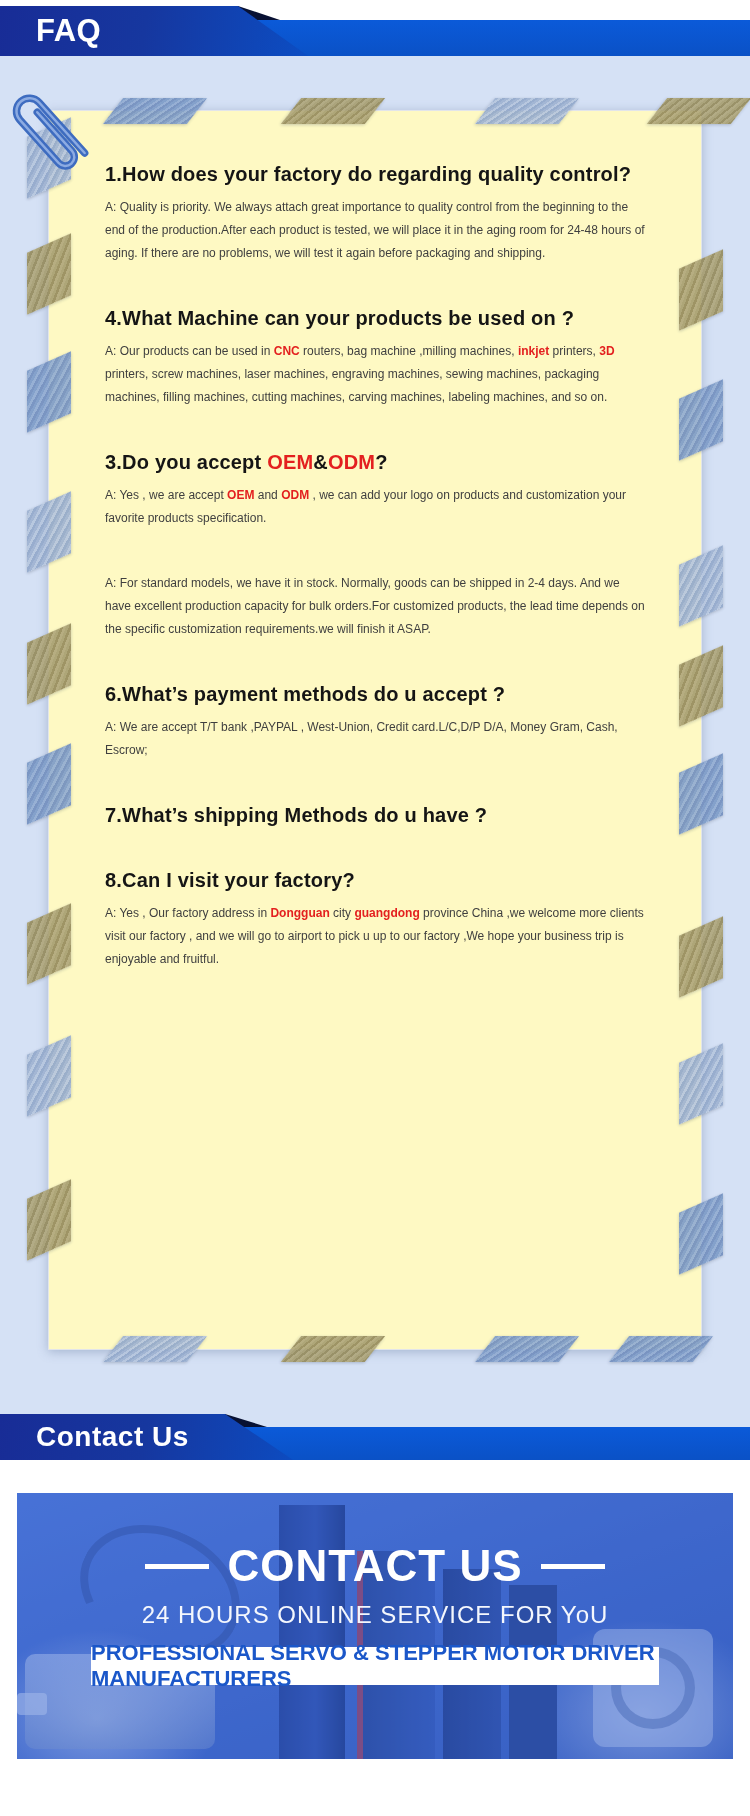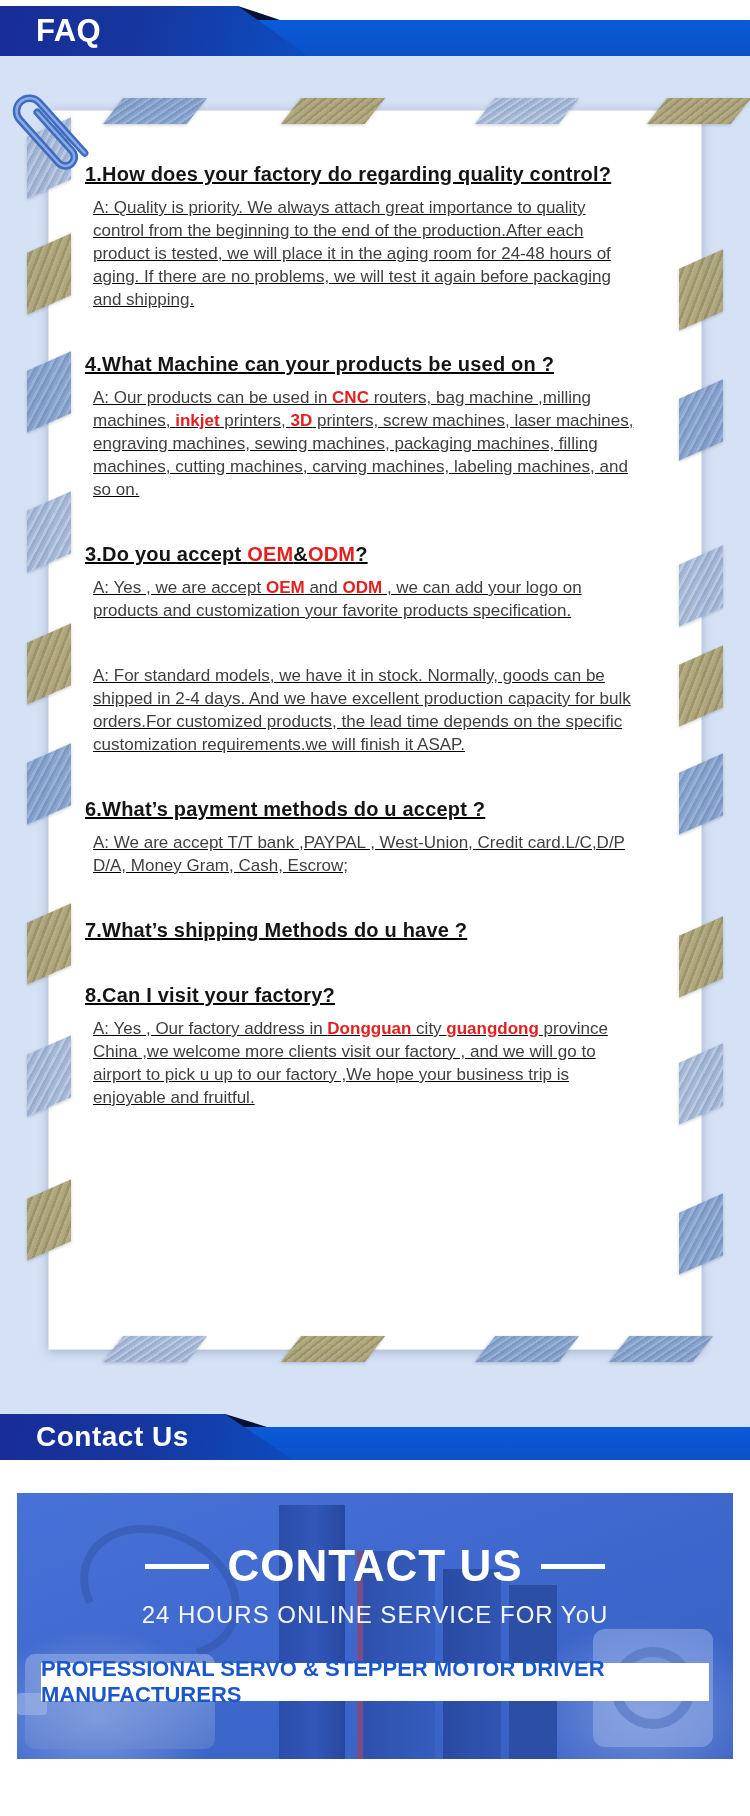--- a/index.html
+++ b/index.html
@@ -21,25 +21,25 @@
                    color:#ffffff; font-weight:bold; font-size:31px; letter-spacing:.5px; z-index:3; }
   .banner.contact { height:46px; }
   .banner.contact .bar { top:13px; }
   .banner.contact .fold { left:225px; height:13px; }
   .banner.contact .ribbon { clip-path:polygon(0 0,225px 0,293px 100%,0 100%); }
   .banner.contact .label { font-size:28px; }
 
   
   .light-section { background:#d5e1f5; padding-top:54px; }
   .paper { position:relative; width:654px; height:1240px; margin:0 auto; box-sizing:border-box;
-           background:#ffffff; border:1px solid #e2e5ea; box-shadow:0 2px 10px rgba(90,110,150,.38);
-           padding:52px 54px 0 36px;text-decoration:underline; }
+           background:#fef9c3; border:1px solid #e2e5ea; box-shadow:0 2px 10px rgba(90,110,150,.38);
+           padding:52px 54px 0 56px; }
   .qa { margin-bottom:42px; }
   .q { margin:0 0 10px 0; font-size:20px; font-weight:bold; color:#151515; letter-spacing:.2px; }
-  .a { margin:8px; font-size:17px; line-height:23px; color:#3f3f3f; }
+  .a { margin:0; font-size:12px; line-height:23px; color:#3f3f3f; }
   .red { color:#e3201f; font-weight:bold; }
 
   
   .tape { position:absolute; z-index:4; opacity:.92; box-shadow:0 1px 3px rgba(60,70,90,.3); }
   .tape.h { width:84px; height:26px; transform:skewX(-38deg); }
   .tape.v { width:44px; height:62px; transform:skewY(-24deg); }
   .tape-blue  { background:repeating-linear-gradient(125deg,#7e9cc8 0 3px,#92acd2 3px 6px,#7490bf 6px 9px); }
   .tape-olive { background:repeating-linear-gradient(115deg,#a89f72 0 3px,#968c5e 3px 6px,#b0a77c 6px 9px); }
   .tape-steel { background:repeating-linear-gradient(125deg,#9fb3d2 0 3px,#b6c6de 3px 6px,#93a9cb 6px 9px); }
 
@@ -64,21 +64,21 @@
              background:linear-gradient(180deg,rgba(226,234,248,.55),rgba(150,170,205,.45)); }
   .s-shaft { left:0; bottom:44px; width:30px; height:22px; border-radius:4px; background:rgba(230,238,250,.6); }
   .s-flange { right:20px; bottom:12px; width:120px; height:118px; border-radius:12px; background:rgba(228,236,250,.5); }
   .s-flange::after { content:""; position:absolute; inset:18px; border:10px solid rgba(90,115,170,.55); border-radius:50%; }
   .pb-tint { position:absolute; inset:0; background:rgba(62,104,210,.42); }
   .pb-content { position:absolute; inset:0; z-index:3; display:flex; flex-direction:column; align-items:center; }
   .pb-title-row { margin-top:48px; display:flex; align-items:center; }
   .pb-title { margin:0 18px; font-size:44px; font-weight:bold; color:#ffffff; letter-spacing:1px; }
   .dash { width:64px; height:5px; background:#ffffff; }
   .pb-subtitle { margin-top:10px; font-size:24px; color:#f4f7fd; letter-spacing:1px; }
-  .pb-strip { margin-top:34px; width:668px; height:38px; background:#ffffff;
+  .pb-strip { margin-top:18px; width:568px; height:38px; background:#ffffff;
               display:flex; align-items:center; justify-content:center; }
   .pb-strip span { color:#1b57c9; font-weight:bold; font-size:22px; }
 </style>
 </head>
 <body>
 
 <div class="page">
 
   <div class="top-strip"></div>
 

